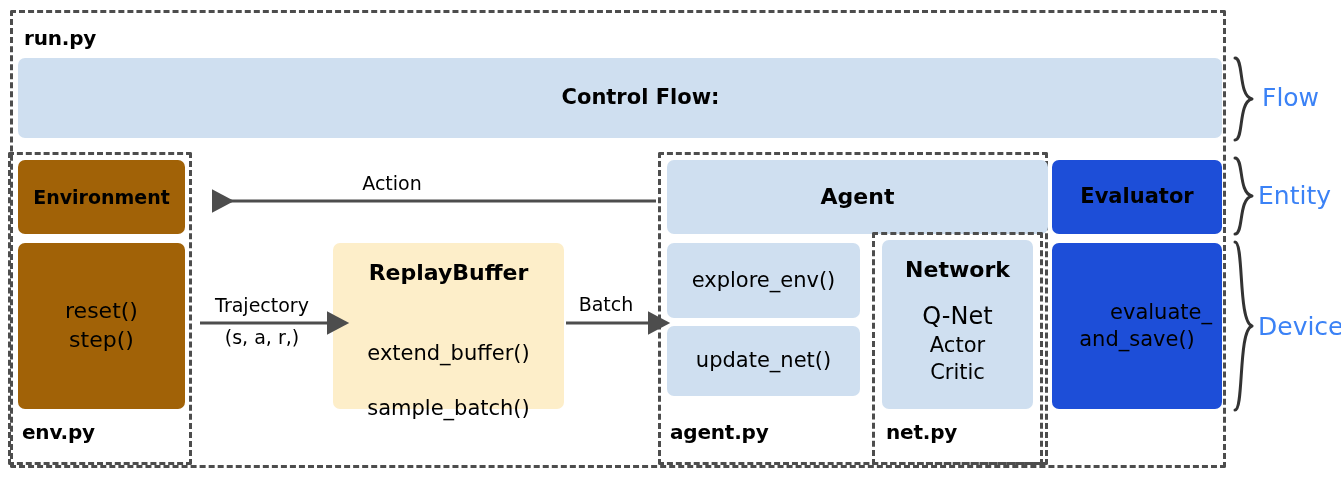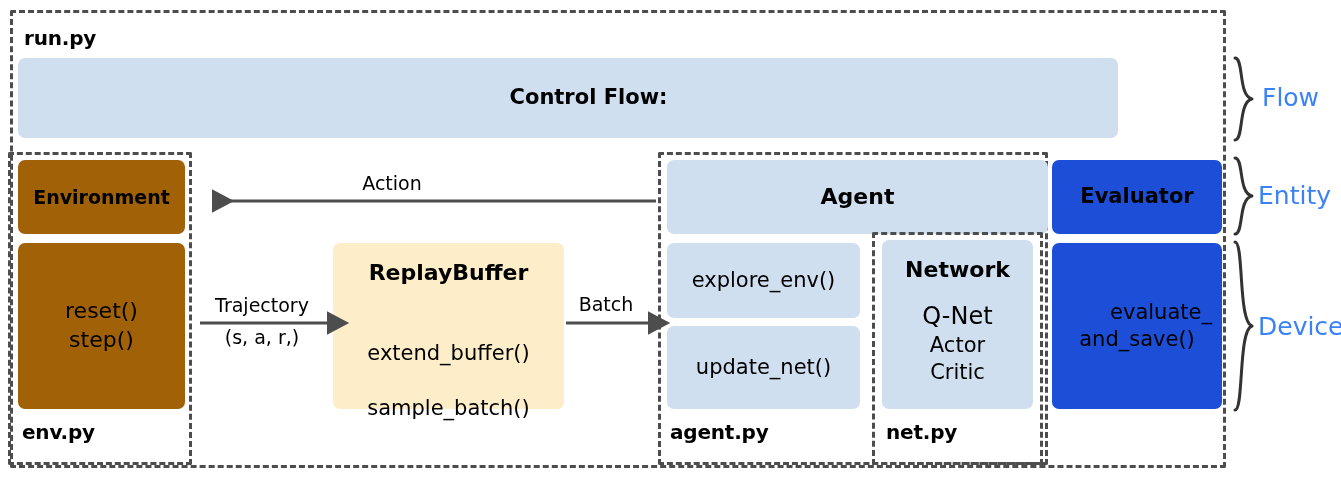--- a/index.html
+++ b/index.html
@@ -88,21 +88,21 @@
   }
 </style>
 </head>
 <body>
 
 <div id="canvas">
 
   <div class="dashed" style="left:10px; top:10px; width:1216px; height:458px;"></div>
   <div class="file-label" style="left:24px; top:26px;">run.py</div>
 
-  <div class="node blue" style="left:18px; top:58px; width:1100px; height:80px;padding-left:41px;">
+  <div class="node blue" style="left:18px; top:58px; width:1204px; height:80px;padding-left:41px;">
     <div class="title" style="font-size:21px;">Control Flow:</div>
   </div>
 
   <div class="dashed" style="left:8px; top:152px; width:184px; height:313px;"></div>
   <div class="file-label" style="left:22px; top:420px;">env.py</div>
 
   <div class="node green" style="left:18px; top:160px; width:167px; height:74px;">
     <div class="title" style="font-size:19px;">Environment</div>
   </div>
 
@@ -121,21 +121,21 @@
   <div class="file-label" style="left:670px; top:420px;">agent.py</div>
 
   <div class="node blue" style="left:667px; top:160px; width:193px; height:74px; width:381px;">
     <div class="title" style="font-size:22px;">Agent</div>
   </div>
 
   <div class="node blue" style="left:667px; top:243px; width:193px; height:75px;">
     <div class="lines" style="font-size:21px;">explore_env()</div>
   </div>
 
-  <div class="node blue" style="left:667px; top:326px; width:193px; height:83px;">
+  <div class="node blue" style="left:667px; top:326px; width:193px; height:70px;">
     <div class="lines" style="font-size:21px;">update_net()</div>
   </div>
 
   <div class="dashed" style="left:872px; top:232px; width:171px; height:233px;"></div>
   <div class="file-label" style="left:886px; top:420px;">net.py</div>
 
   <div class="node blue" style="left:882px; top:240px; width:151px; height:169px; justify-content:flex-start; padding-top:16px;">
     <div class="title" style="font-size:22px; margin-bottom:16px;">Network</div>
     <div class="lines" style="font-size:24px;">Q-Net</div>
     <div class="lines" style="font-size:21px;">Actor</div>

